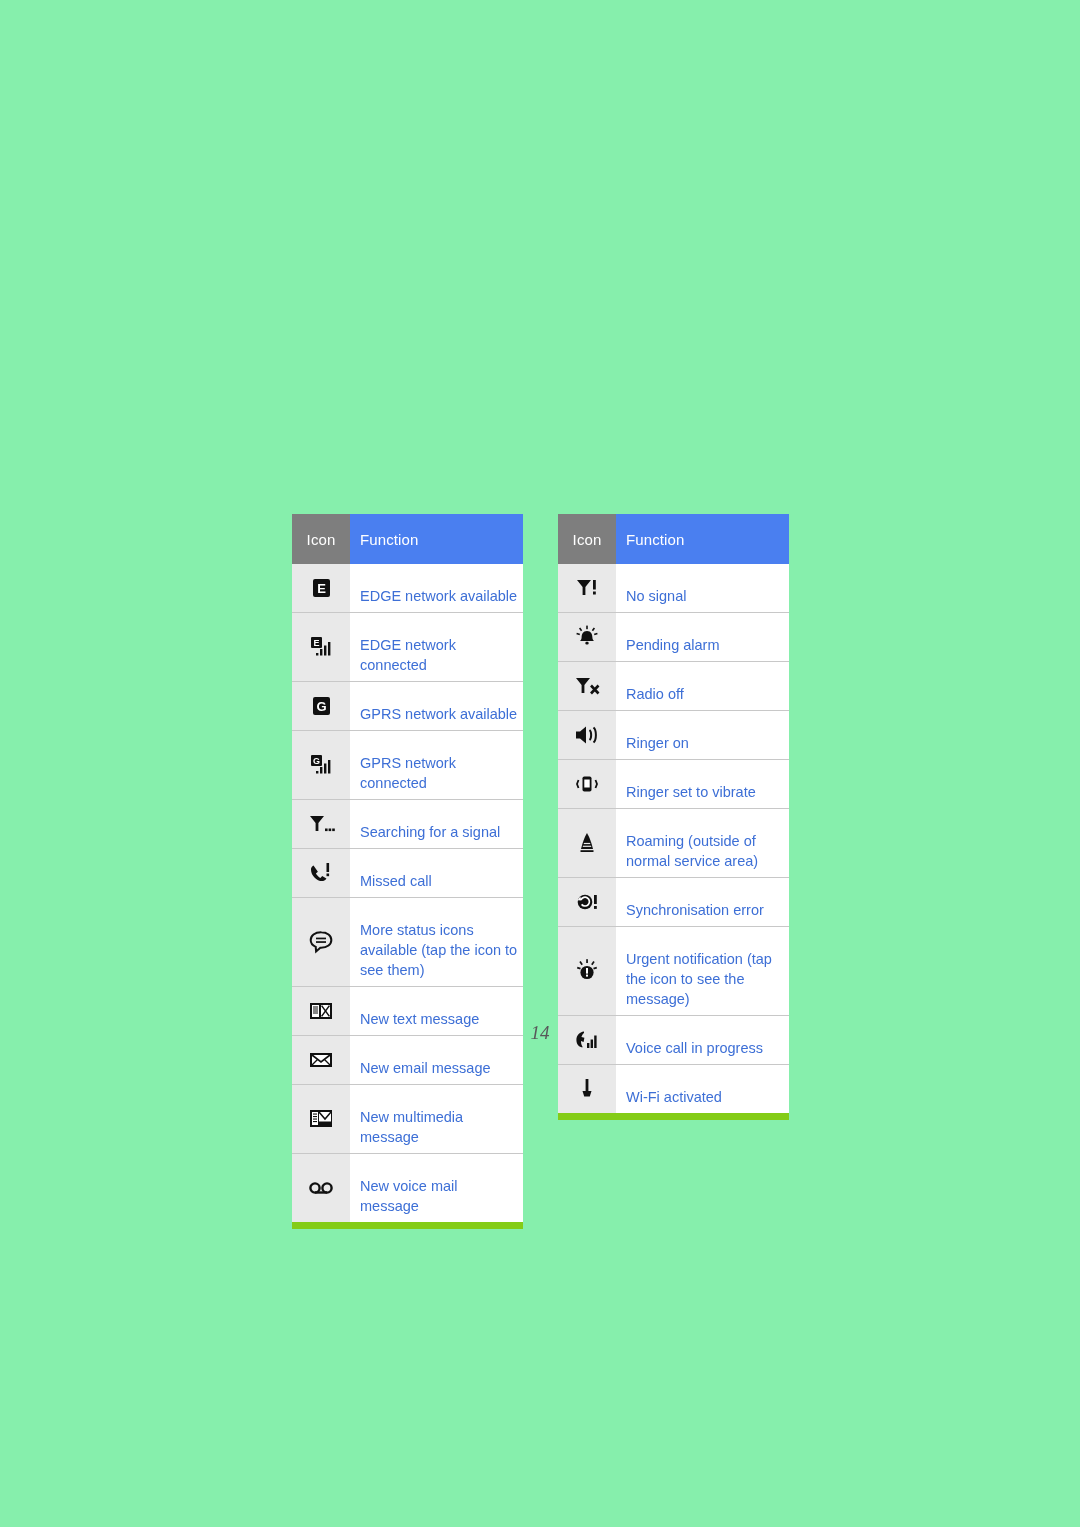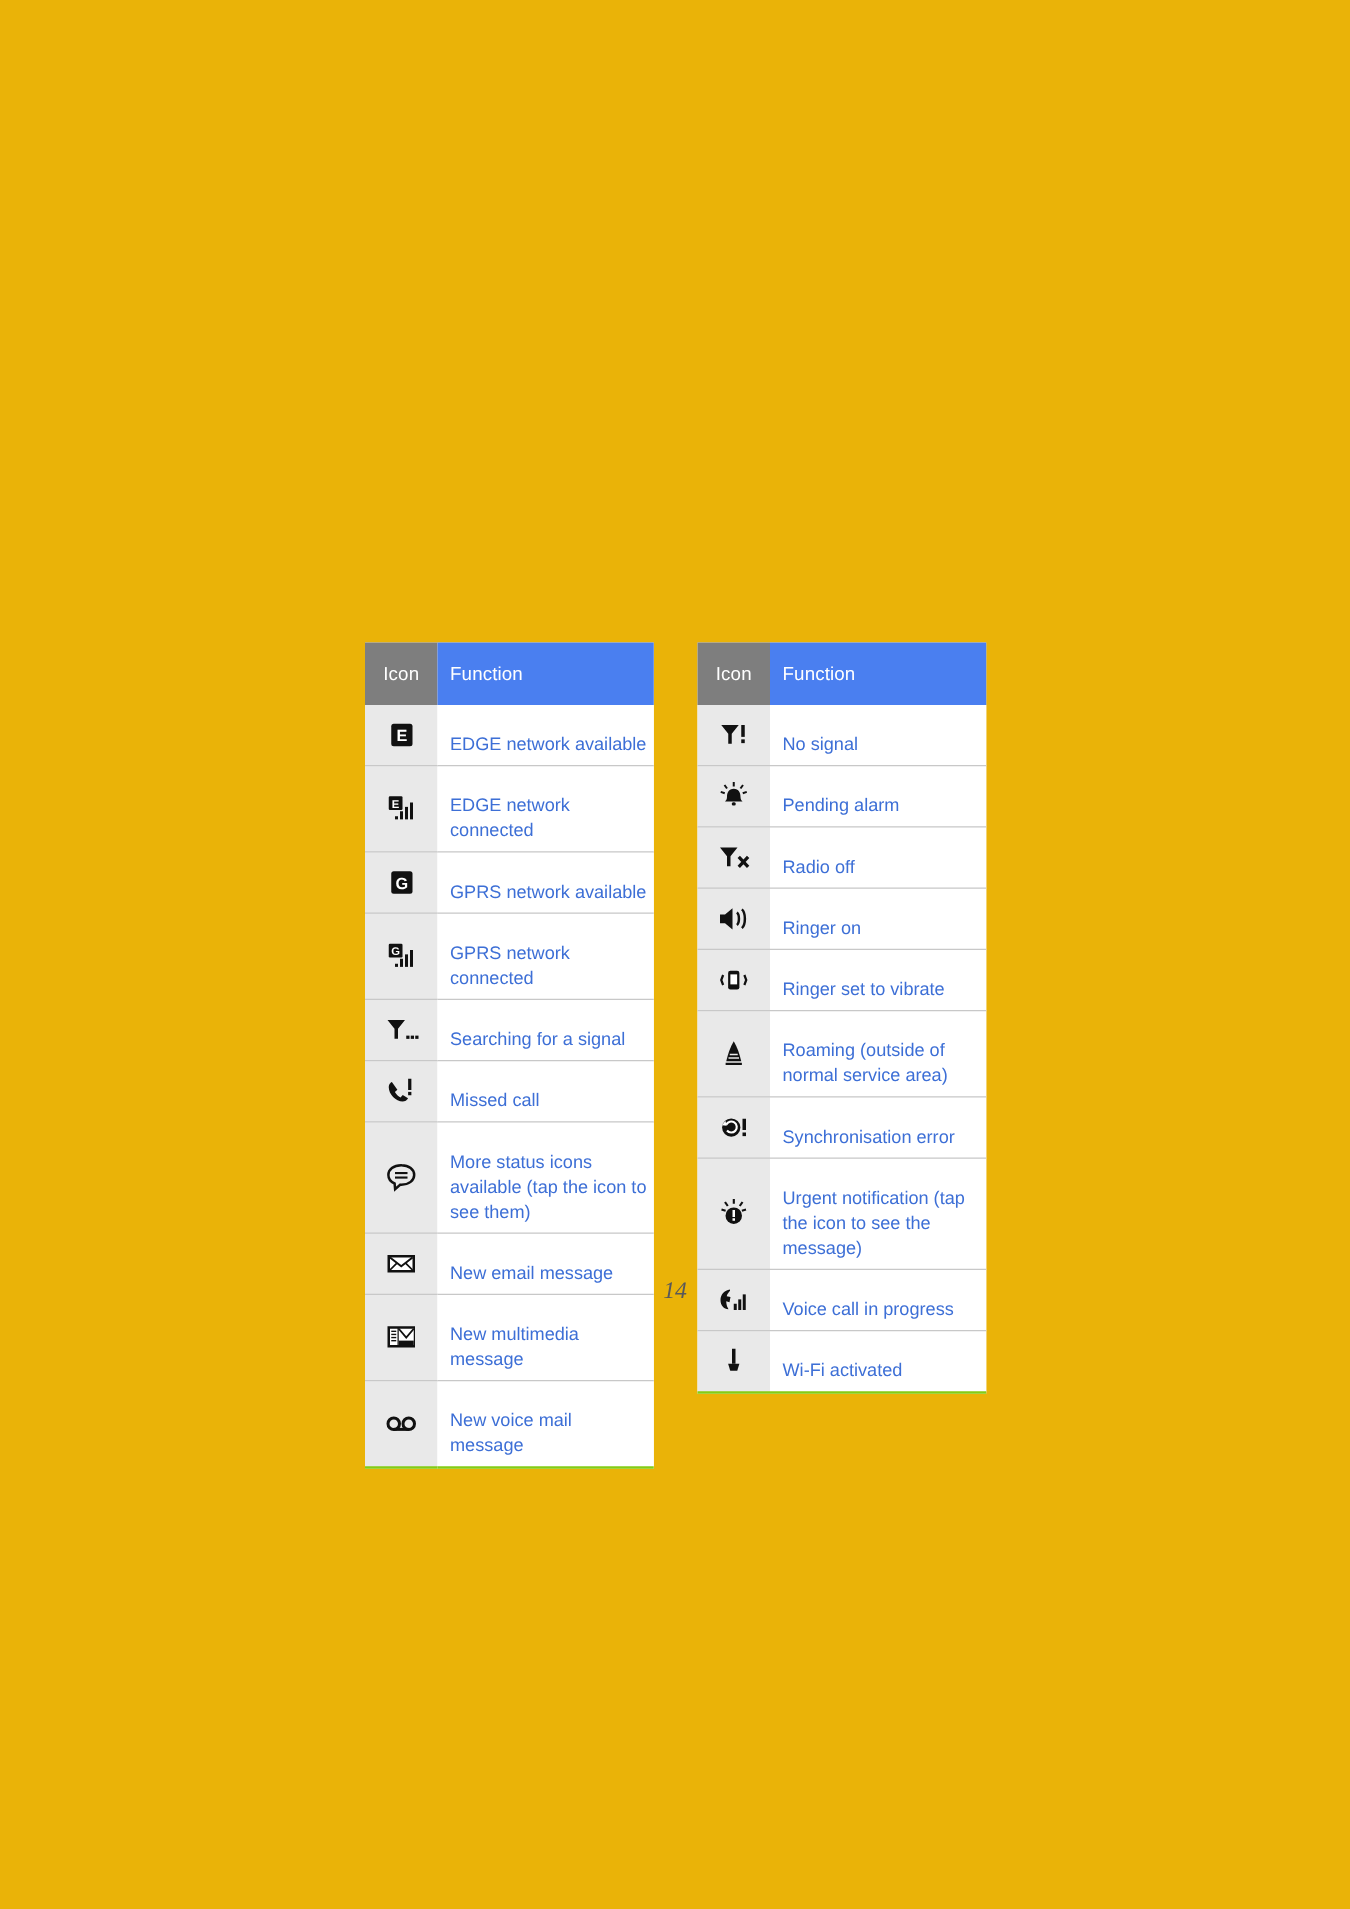--- a/index.html
+++ b/index.html
@@ -13,21 +13,21 @@
     font-family: "Liberation Sans", sans-serif;
     position: relative;
     overflow: hidden;
   }
 
   #page {
     position: absolute;
     left: 0; top: 0;
     width: 1080px;
     height: 1527px;
-    background: #eab308;
+    background: #86efac;
   }
 
   
   .tables-wrap {
     position: absolute;
     left: 292px;
     top: 514px;
     width: 500px;
     display: flex;
     align-items: flex-start;
@@ -65,21 +65,21 @@
     background: #4a7ff0;
     padding-left: 10px;
   }
 
   .icon-table tbody td {
     padding: 0;
     vertical-align: middle;
     border-bottom: 1px solid #c8c8c8;
   }
   .icon-table tbody tr:last-child td {
-    border-bottom: 2px solid #84cc16;
+    border-bottom: 7px solid #84cc16;
   }
   .icon-table tbody td.cell-icon {
     background: #e9e9e9;
     text-align: center;
     vertical-align: middle;
     height: 100%;
   }
   .icon-table tbody td.cell-func {
     background: #ffffff;
     color: #3d6fd6;
@@ -200,20 +200,35 @@
               <path d="M17 5.2 c-6.2 0 -10.3 3.4 -10.3 7.8 c0 3 1.9 5.5 5 6.8 l0.4 4.6 l4.2 -3.7 c0.25 0.02 0.5 0.03 0.75 0.03 c6.2 0 10.3 -3.4 10.3 -7.7 c0 -4.4 -4.1 -7.8 -10.3 -7.8 Z" fill="none" stroke="#111" stroke-width="2"></path>
               <rect x="12" y="10.6" width="10" height="1.7" fill="#111"></rect>
               <rect x="12" y="14.2" width="10" height="1.7" fill="#111"></rect>
             </svg></span>
           </td>
           <td class="cell-func">More status icons available (tap the icon to see them)</td>
         </tr>
         <tr>
           <td class="cell-icon">
             <span class="glyph"><svg viewBox="0 0 34 30">
+              <rect x="6" y="7" width="22" height="16" fill="#111"></rect>
+              <rect x="8" y="9" width="7" height="12" fill="#fff"></rect>
+              <rect x="9" y="10.5" width="5" height="1" fill="#111"></rect>
+              <rect x="9" y="12.5" width="5" height="1" fill="#111"></rect>
+              <rect x="9" y="14.5" width="5" height="1" fill="#111"></rect>
+              <rect x="9" y="16.5" width="5" height="1" fill="#111"></rect>
+              <path d="M17 9 L26 9 L26 21 L17 21 Z" fill="#fff"></path>
+              <path d="M17.6 9.6 L25.4 20.4 M25.4 9.6 L17.6 20.4" stroke="#111" stroke-width="1.5"></path>
+            </svg></span>
+          </td>
+          <td class="cell-func">New text message</td>
+        </tr>
+        <tr>
+          <td class="cell-icon">
+            <span class="glyph"><svg viewBox="0 0 34 30">
               <rect x="6" y="8" width="22" height="14" fill="#111"></rect>
               <rect x="8" y="10" width="18" height="10" fill="#fff"></rect>
               <path d="M8 10 L17 17 L26 10" fill="none" stroke="#111" stroke-width="1.6"></path>
               <path d="M8 20 L13.5 14.5 M26 20 L20.5 14.5" fill="none" stroke="#111" stroke-width="1.4"></path>
             </svg></span>
           </td>
           <td class="cell-func">New email message</td>
         </tr>
         <tr>
           <td class="cell-icon">

